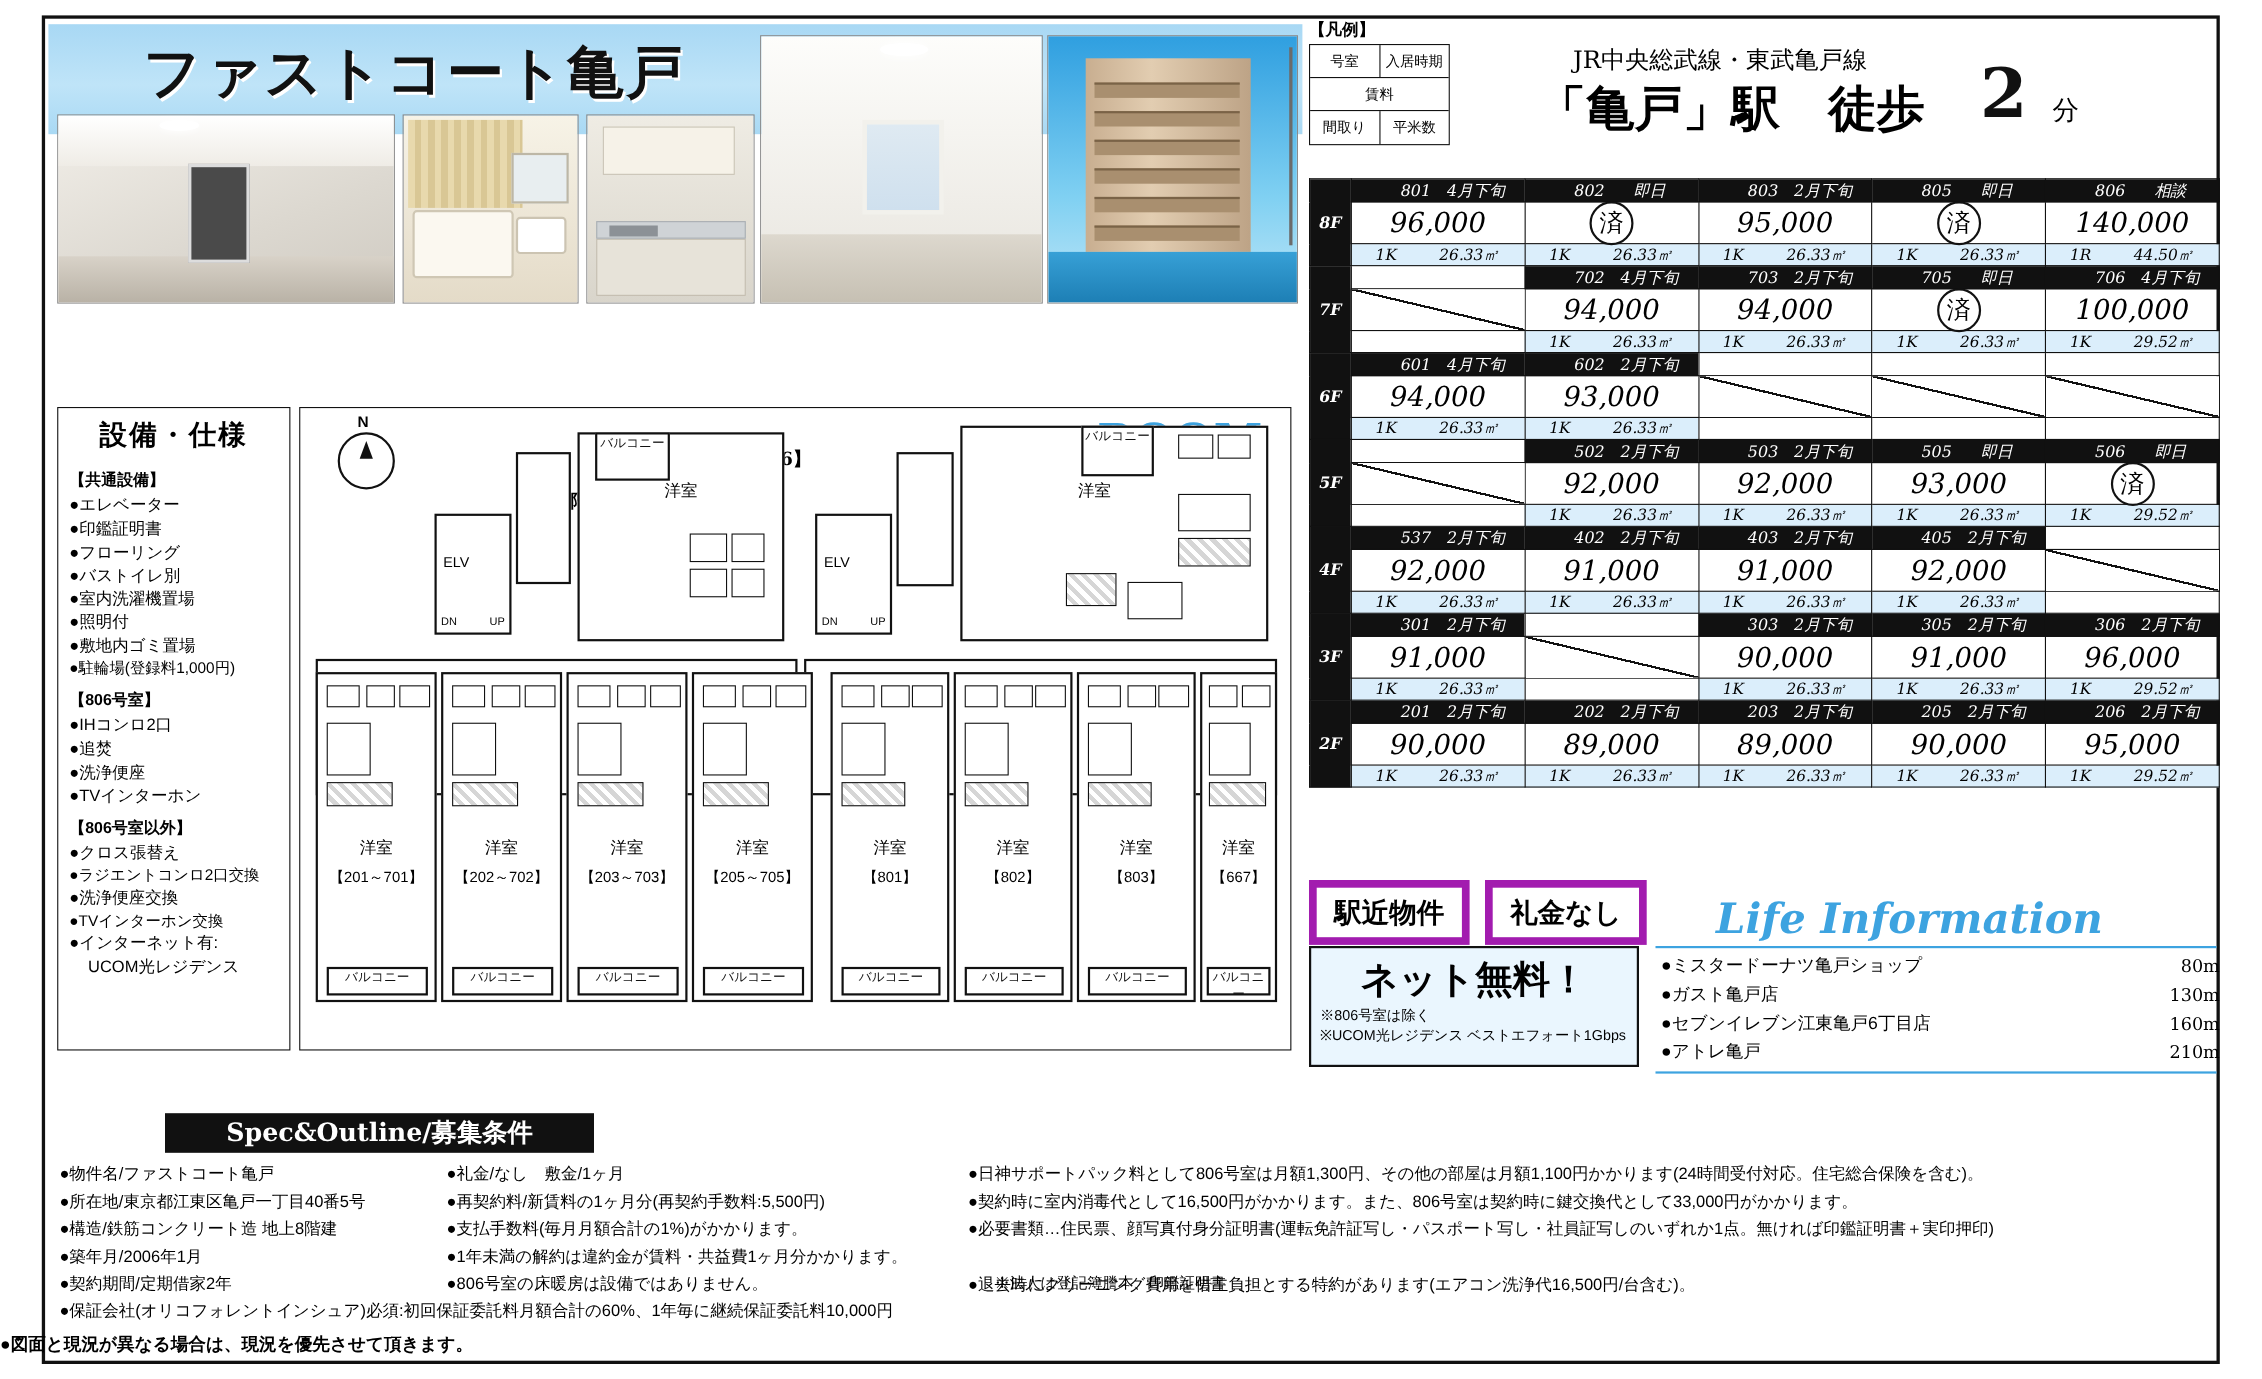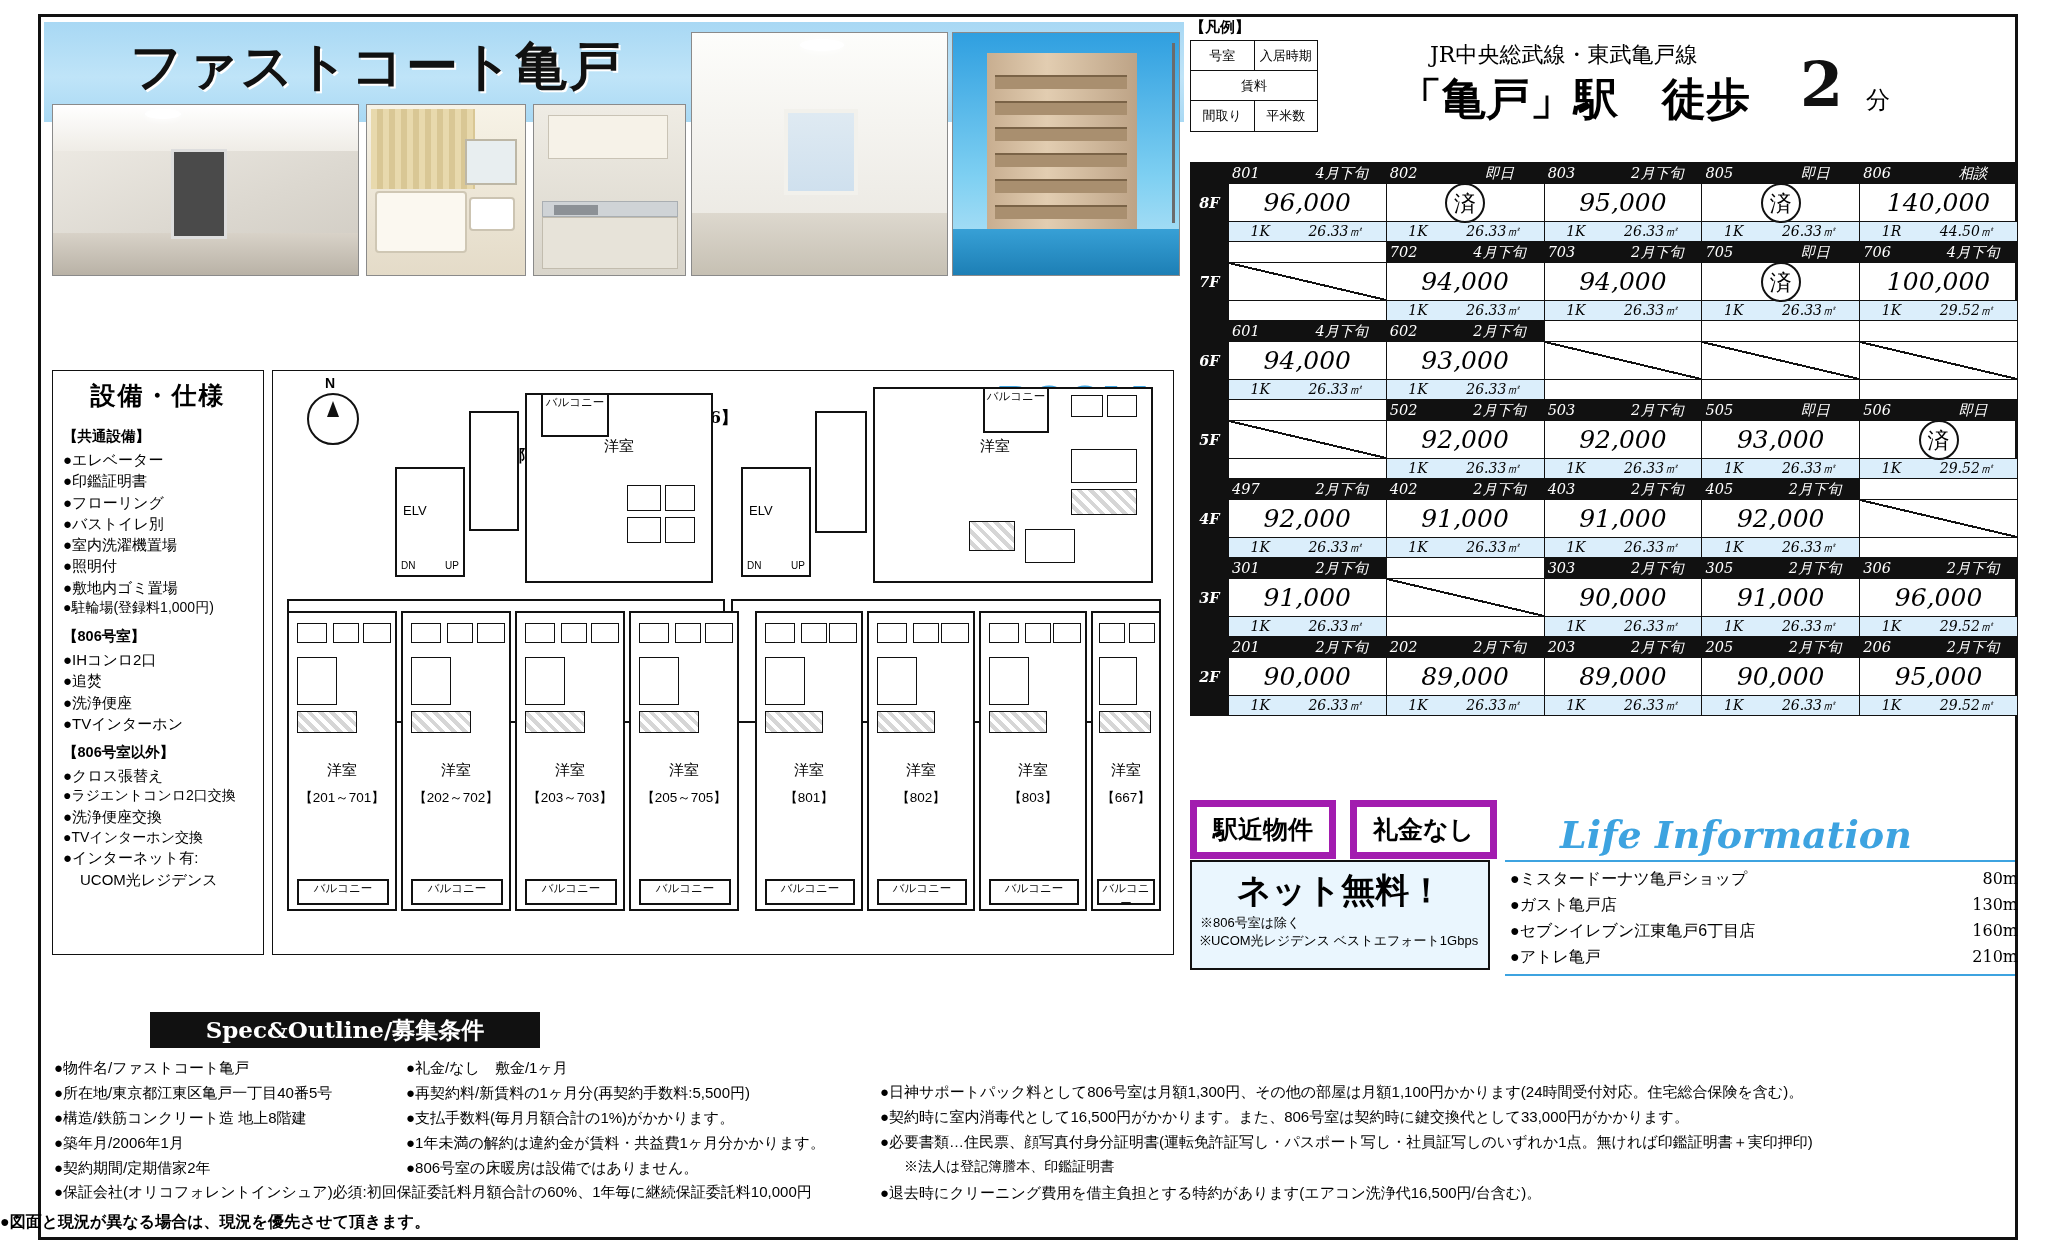--- a/index.html
+++ b/index.html
@@ -137,21 +137,21 @@
 
   
   .ptable {
     position:absolute; left:1190px; top:162px; width:828px;
     border-collapse:collapse; font-family:"DejaVu Serif", serif;
   }
   .ptable td { border:1px solid #111; padding:0; }
   .fl-cell { width:36px; text-align:center; font-size:22px; font-weight:bold; }
   .hdr-row td { background:#111; color:#fff; font-size:14.5px; height:21px; text-align:center; font-style:italic; }
   .hdr-row td.blank { background:#fff; }
-  .hdr-row td .rm { display:inline-block; width:44%; text-align:left;}
+  .hdr-row td .rm { display:inline-block; width:44%; text-align:right;}
   .hdr-row td .dt { display:inline-block; width:52%; text-align:center;}
   .price-row td { height:38px; text-align:center; font-size:25px; font-style:italic; }
   .area-row td { height:20px; background:#dbeefb; font-size:14px; font-style:italic; text-align:center;}
   .area-row td .k { display:inline-block; width:36%; text-align:center;}
   .area-row td .a { display:inline-block; width:60%; text-align:center;}
   .area-row td.blank, .price-row td.blank { background:#fff; }
   .diag { position:relative; background:#fff; }
   .diag:before{
     content:""; position:absolute; left:0; top:0; width:100%; height:100%;
     background:linear-gradient(to top right, transparent calc(50% - 1px), #111 calc(50% - 1px), #111 calc(50% + 1px), transparent calc(50% + 1px));
@@ -194,21 +194,21 @@
 
   
   .so-title {
     position:absolute; left:150px; top:1012px; width:390px; height:36px;
     background:#111; color:#fff; font-size:23px; font-weight:bold;
     text-align:center; line-height:36px; font-family:"DejaVu Serif", serif;
   }
   .so-col { position:absolute; font-size:15px; line-height:1.66; white-space:nowrap; }
   .so-col.c1 { left:54px;  top:1056px; }
   .so-col.c2 { left:406px; top:1056px; }
-  .so-col.c3 { left:880px; top:1056px;margin-top:24px; }
+  .so-col.c3 { left:880px; top:1056px; }
   .so-note { position:absolute; left:904px; top:1158px; font-size:14px; }
   .so-bottom { position:absolute; left:0; top:1212px; width:100%; text-align:left; font-size:16px; font-weight:bold;}
 </style>
 </head>
 <body>
 
 <div class="page">
   <div class="frame"></div>
 
   <div class="hdr-band"></div>
@@ -520,21 +520,21 @@
         </tr>
         <tr class="area-row">
           <td class="blank"></td>
           <td><span class="k">1K</span><span class="a">26.33㎡</span></td>
           <td><span class="k">1K</span><span class="a">26.33㎡</span></td>
           <td><span class="k">1K</span><span class="a">26.33㎡</span></td>
           <td><span class="k">1K</span><span class="a">29.52㎡</span></td>
         </tr>
         <tr class="hdr-row">
           <td class="fl-cell" rowspan="3">4F</td>
-          <td style="width: 150px;"><span class="rm">497</span><span class="dt">2月下旬</span></td>
+          <td style="width: 150px;"><span class="rm">537</span><span class="dt">2月下旬</span></td>
           <td style="width: 150px;"><span class="rm">402</span><span class="dt">2月下旬</span></td>
           <td style="width: 150px;"><span class="rm">403</span><span class="dt">2月下旬</span></td>
           <td style="width: 150px;"><span class="rm">405</span><span class="dt">2月下旬</span></td>
           <td class="blank" style="width: 150px;"></td>
         </tr>
         <tr class="price-row">
           <td>92,000</td>
           <td>91,000</td>
           <td>91,000</td>
           <td>92,000</td>

